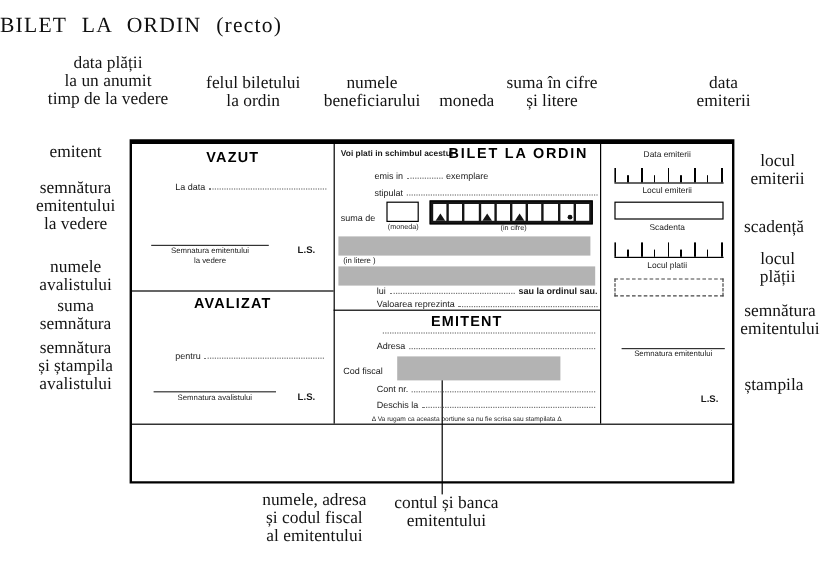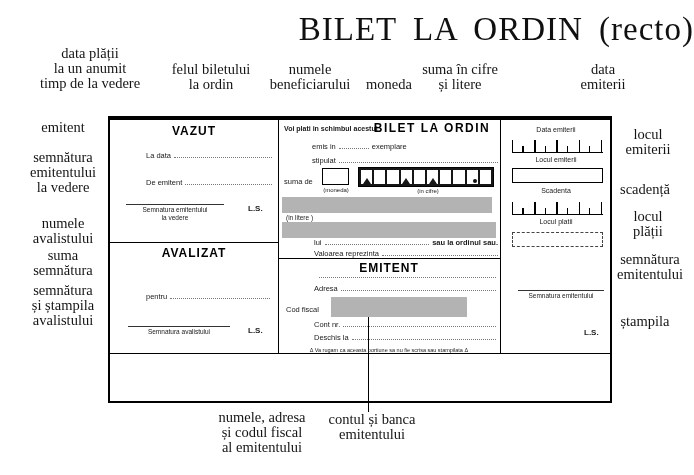--- a/index.html
+++ b/index.html
@@ -1,21 +1,21 @@
 <!DOCTYPE html>
 <html><head>
 <meta charset="utf-8">
 <style>
   html,body{margin:0;padding:0;background:#fff;}
   #page{position:relative;width:694px;height:475px;background:#fff;overflow:hidden;
         font-family:"Liberation Serif",serif;color:#151515;}
 
   
-  .title{position:absolute;top:11px;left:0;width:100%;text-align:right;
-         font-size:33px;letter-spacing:1px;word-spacing:7px;color:#101010;}
+  .title{position:absolute;top:11px;left:0;width:100%;text-align:left;
+         font-size:18px;letter-spacing:1px;word-spacing:7px;color:#101010;}
   .ann{position:absolute;transform:translateX(-50%);text-align:center;
        font-size:14.5px;line-height:15px;white-space:pre-line;color:#141414;}
 
   
   .form{position:absolute;left:108px;top:116px;width:504px;height:287px;
         box-sizing:border-box;border:2px solid #000;border-top-width:4px;
         font-family:"Liberation Sans",sans-serif;color:#1a1a1a;}
   .form *{box-sizing:border-box;}
   .vline{position:absolute;top:0;width:1.3px;height:233px;background:#000;}
   .hline{position:absolute;height:1.2px;background:#000;}
@@ -112,24 +112,20 @@
     <div class="vline" style="left:390px;"></div>
     <div class="hline" style="left:0;top:122px;width:168px;"></div>
     <div class="hline" style="left:168px;top:138px;width:222px;"></div>
     <div class="hline" style="left:0;top:233px;width:500px;"></div>
 
     <div class="hdr" style="left:0;top:4px;width:168px;">VAZUT</div>
     <div class="row" style="left:8px;top:31px;width:154px;">
       <span class="lbl">La data</span>
       <span class="dots"></span>
     </div>
-    <div class="row" style="left:8px;top:58px;width:154px;">
-      <span class="lbl">De emitent</span>
-      <span class="dots"></span>
-    </div>
     <div class="sig" style="left:16px;top:84px;width:98px;">
       <span>Semnatura emitentului</span><br>
       <span>la vedere</span>
     </div>
     <div class="ls" style="left:138px;top:84px;">L.S.</div>
 
     <div class="hdr" style="left:0;top:126px;width:168px;">AVALIZAT</div>
     <div class="row" style="left:8px;top:172px;width:152px;">
       <span class="lbl">pentru</span>
       <span class="dots"></span>

